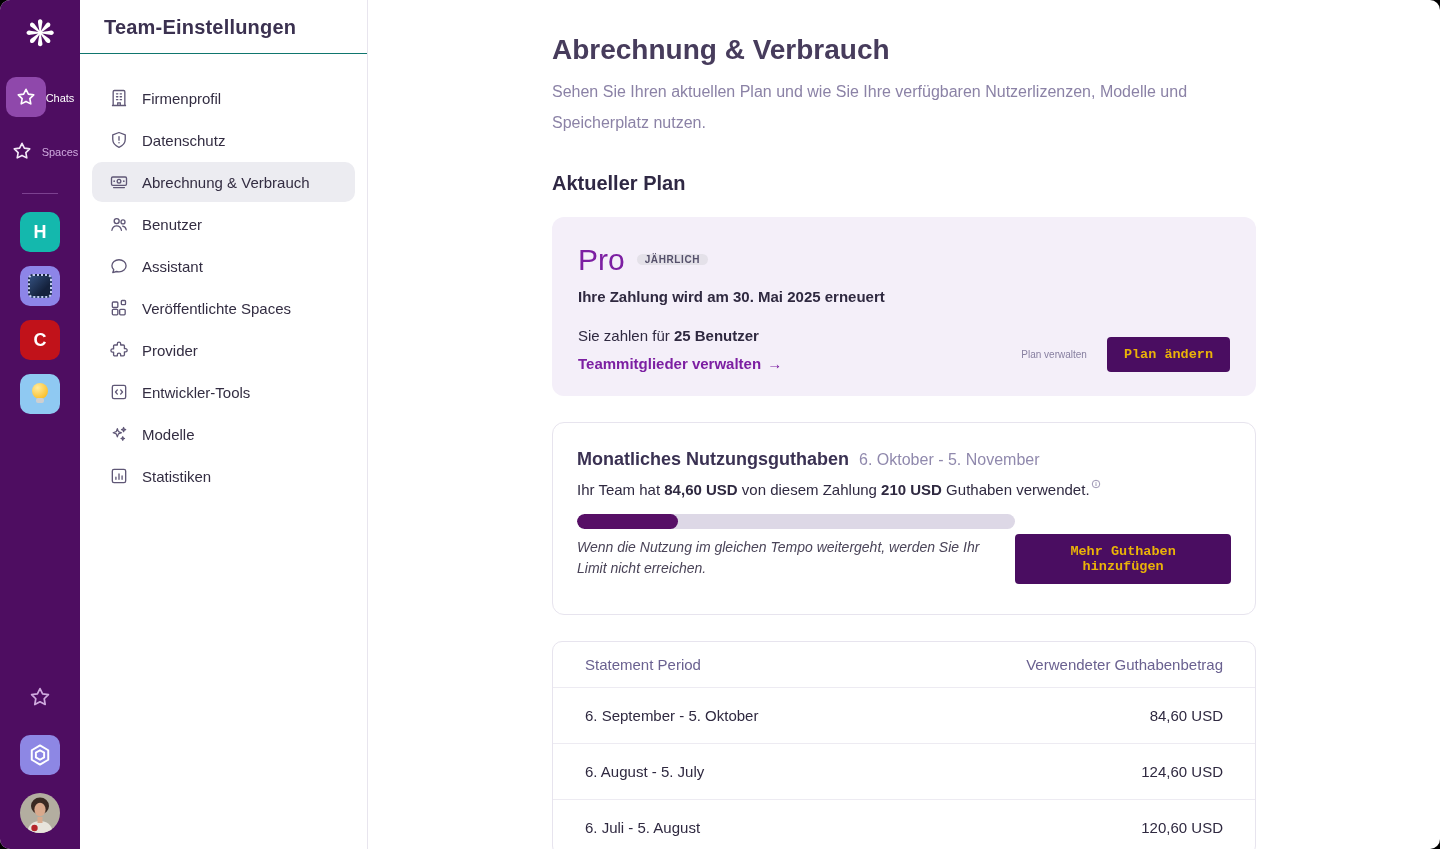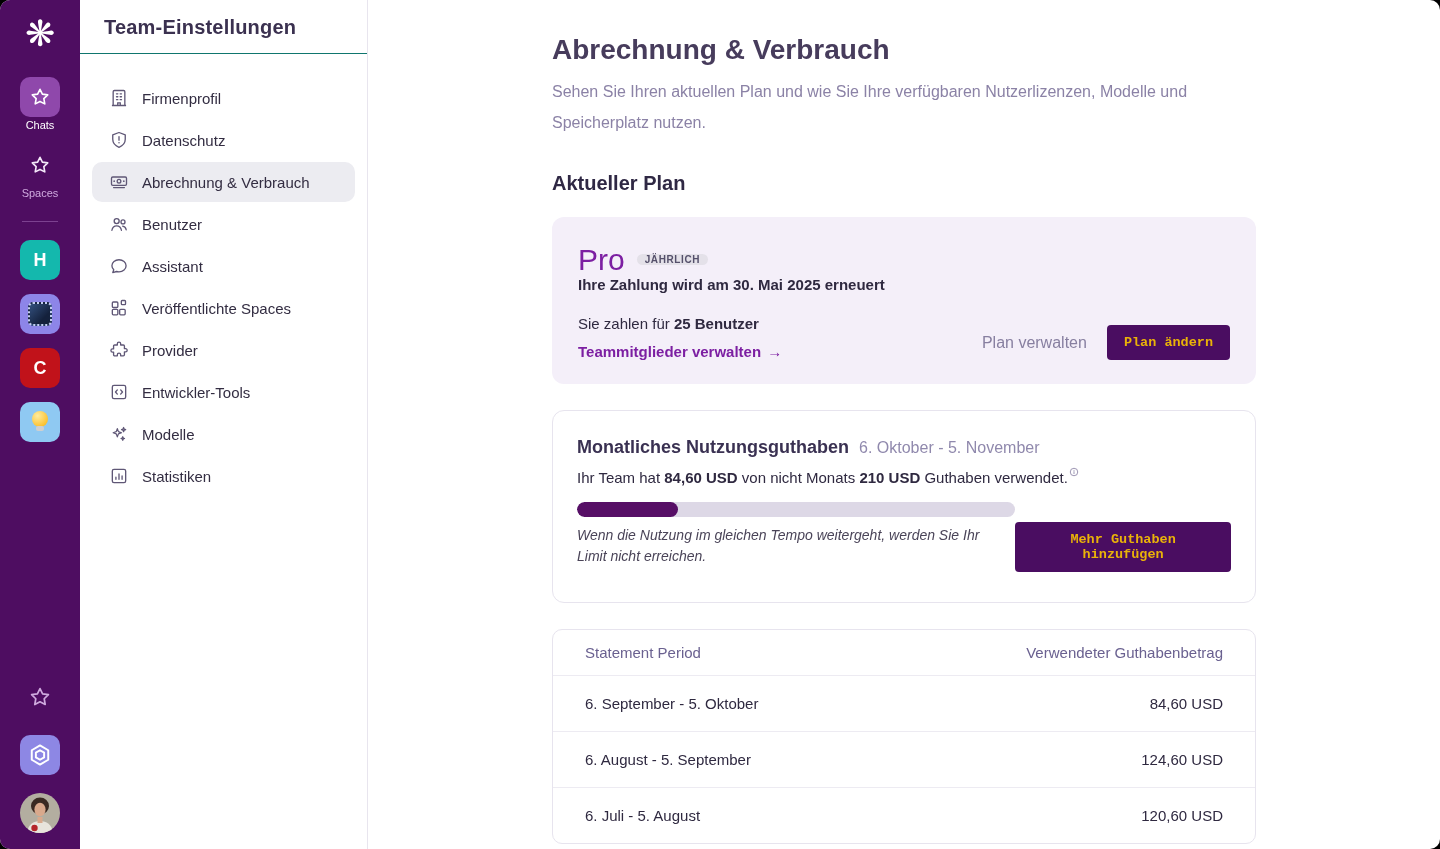--- a/index.html
+++ b/index.html
@@ -2,21 +2,21 @@
 <html><head>
 <meta charset="utf-8">
 <style>
   * { margin:0; padding:0; box-sizing:border-box; }
   html,body { width:1440px; height:849px; font-family:"Liberation Sans","DejaVu Sans",sans-serif; background:#000; }
   .window { width:1440px; height:849px; display:flex; background:#fff; border-radius:10px; overflow:hidden; }
 
   
   .rail { width:80px; background:#4e0d61; display:flex; flex-direction:column; align-items:center; flex-shrink:0; padding:12px 0 16px; }
   .rail-logo { width:44px; height:44px; display:flex; align-items:center; justify-content:center; color:#fff; font-size:36px; line-height:1; }
-  .rail-nav-item { display:flex; flex-direction:column; align-items:center; cursor:pointer; }
+  .rail-nav-item { display:flex; flex-direction:row; align-items:center; cursor:pointer; }
   .rail-tile { width:40px; height:40px; border-radius:10px; display:flex; align-items:center; justify-content:center; color:#f3e7f8; }
   .rail-tile.active { background:#8f48ab; color:#fff; }
   .rail-tile svg { width:22px; height:22px; }
   .rail-label { font-size:11px; margin-top:2px; color:#cfaade; }
   .rail-label.active { color:#fff; }
   .rail-nav-item + .rail-nav-item { margin-top:14px;justify-content:space-between; }
   .rail-divider { width:36px; height:1px; background:#7c4190; margin:22px 0 18px; }
   .bot-tile { width:40px; height:40px; border-radius:10px; display:flex; align-items:center; justify-content:center; font-weight:700; font-size:18px; color:#fff; cursor:pointer; }
   .bot-tile + .bot-tile { margin-top:14px; }
   .chip-core { width:24px; height:24px; border-radius:5px; background:linear-gradient(135deg,#33507e 0%,#14213c 70%); border:2px dotted #c3cdee; }
@@ -47,26 +47,26 @@
   .content { width:704px; margin:0 auto; padding-top:34px; }
   h1.page-title { font-size:28px; font-weight:600; color:#473c5c; }
   .page-subtitle { margin-top:10px; font-size:16px; line-height:1.95; color:#8b82a6; }
   h2.section-title { margin-top:34px; font-size:20px; font-weight:600; color:#2f2844; }
 
   .plan-card { margin-top:22px; background:#f4eff9; border-radius:12px; padding:26px 26px 24px; display:flex; }
   .plan-left { flex:1; }
   .plan-name-row { display:flex; align-items:center; gap:12px; }
   .plan-name { font-size:30px; font-weight:500; color:#7c1fa2; line-height:1.1; }
   .plan-badge { background:#e4e1e9; color:#55506b; font-size:10px; font-weight:700; letter-spacing:.6px; padding:0 8px; border-radius:6px; }
-  .plan-renewal { margin-top:0; font-size:15px; font-weight:700; color:#2f2940; }
+  .plan-renewal { margin-top:12px; font-size:15px; font-weight:700; color:#2f2940; }
   .plan-seats { margin-top:22px; font-size:15px; color:#2f2940; }
   .plan-seats b { font-weight:700; }
   .plan-link { margin-top:11px; font-size:15px; font-weight:700; color:#7c1fa2; display:flex; align-items:center; gap:6px; cursor:pointer; width:max-content; }
   .plan-actions { align-self:flex-end; display:flex; align-items:center; gap:20px; }
-  .text-btn { font-size:16px; color:#877fa0; cursor:pointer; }
+  .text-btn { font-size:10px; color:#877fa0; cursor:pointer; }
   .primary-btn { background:#4a0d61; color:#eab308; font-size:13.5px; font-weight:600; border:none; border-radius:4px; padding:10px 17px; cursor:pointer; font-family:Liberation Mono, monospace; }
 
   .usage-card { margin-top:26px; background:#fff; border:1px solid #e7e4ee; border-radius:12px; padding:26px 24px 30px; }
   .usage-title-row { display:flex; align-items:baseline; gap:10px; }
   .usage-title { font-size:18px; font-weight:700; color:#3a3152; }
   .usage-period { font-size:16px; color:#9089ad; }
   .usage-line { margin-top:9px; font-size:15px; color:#2f2940; }
   .usage-line b { font-weight:700; }
   .info-sup { display:inline-block; vertical-align:super; font-size:9px; color:#8a82a5; margin-left:1px; cursor:pointer; }
   .info-sup svg { width:10px; height:10px; }
@@ -295,21 +295,21 @@
           <span class="text-btn">Plan verwalten</span>
           <button class="primary-btn">Plan ändern</button>
         </div>
       </div>
 
       <div class="usage-card">
         <div class="usage-title-row">
           <span class="usage-title">Monatliches Nutzungsguthaben</span>
           <span class="usage-period">6. Oktober - 5. November</span>
         </div>
-        <div class="usage-line"><span>Ihr Team hat </span><b>84,60 USD</b><span> von nicht Monats </span><b>210 USD</b><span> Guthaben verwendet.</span><span class="info-sup"><svg viewBox="0 0 24 24" fill="none" stroke="currentColor" stroke-width="2">
+        <div class="usage-line"><span>Ihr Team hat </span><b>84,60 USD</b><span> von diesem Zahlung </span><b>210 USD</b><span> Guthaben verwendet.</span><span class="info-sup"><svg viewBox="0 0 24 24" fill="none" stroke="currentColor" stroke-width="2">
                 <circle cx="12" cy="12" r="9"></circle>
                 <path d="M12 11v5" stroke-linecap="round"></path>
                 <circle cx="12" cy="7.5" r="1.2" fill="currentColor" stroke="none"></circle>
               </svg></span></div>
         <div class="usage-bottom">
           <div class="usage-left">
             <div class="progress-track">
               <div class="progress-fill" style="width: 23%;"></div>
             </div>
             <div class="usage-note">Wenn die Nutzung im gleichen Tempo weitergeht, werden Sie Ihr Limit nicht erreichen.</div>
@@ -323,21 +323,21 @@
       <div class="stmt-table">
         <div class="trow thead">
           <span class="th">Statement Period</span>
           <span class="th">Verwendeter Guthabenbetrag</span>
         </div>
         <div class="trow tdata">
           <span class="td-period">6. September - 5. Oktober</span>
           <span class="td-amount">84,60 USD</span>
         </div>
         <div class="trow tdata">
-          <span class="td-period">6. August - 5. September</span>
+          <span class="td-period">6. August - 5. July</span>
           <span class="td-amount">124,60 USD</span>
         </div>
         <div class="trow tdata">
           <span class="td-period">6. Juli - 5. August</span>
           <span class="td-amount">120,60 USD</span>
         </div>
       </div>
 
     </div>
   </div>

